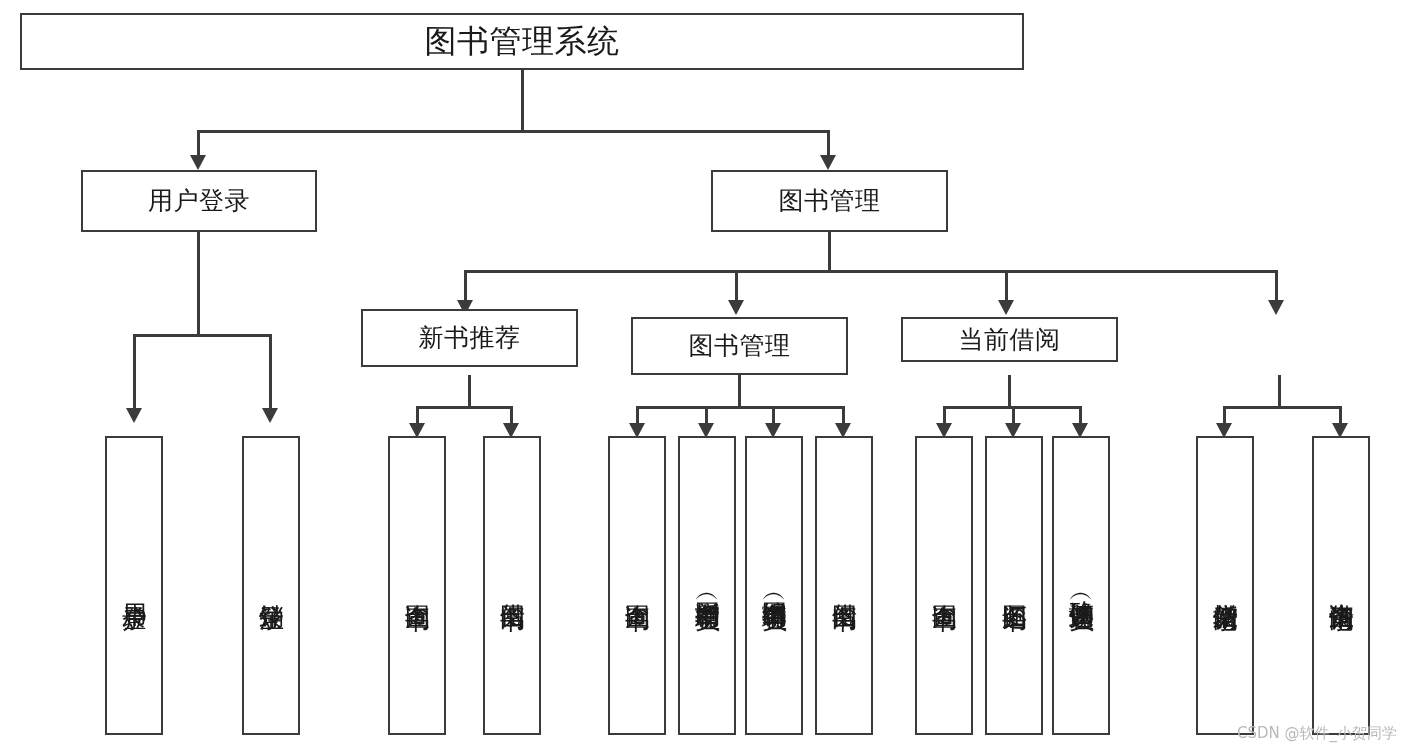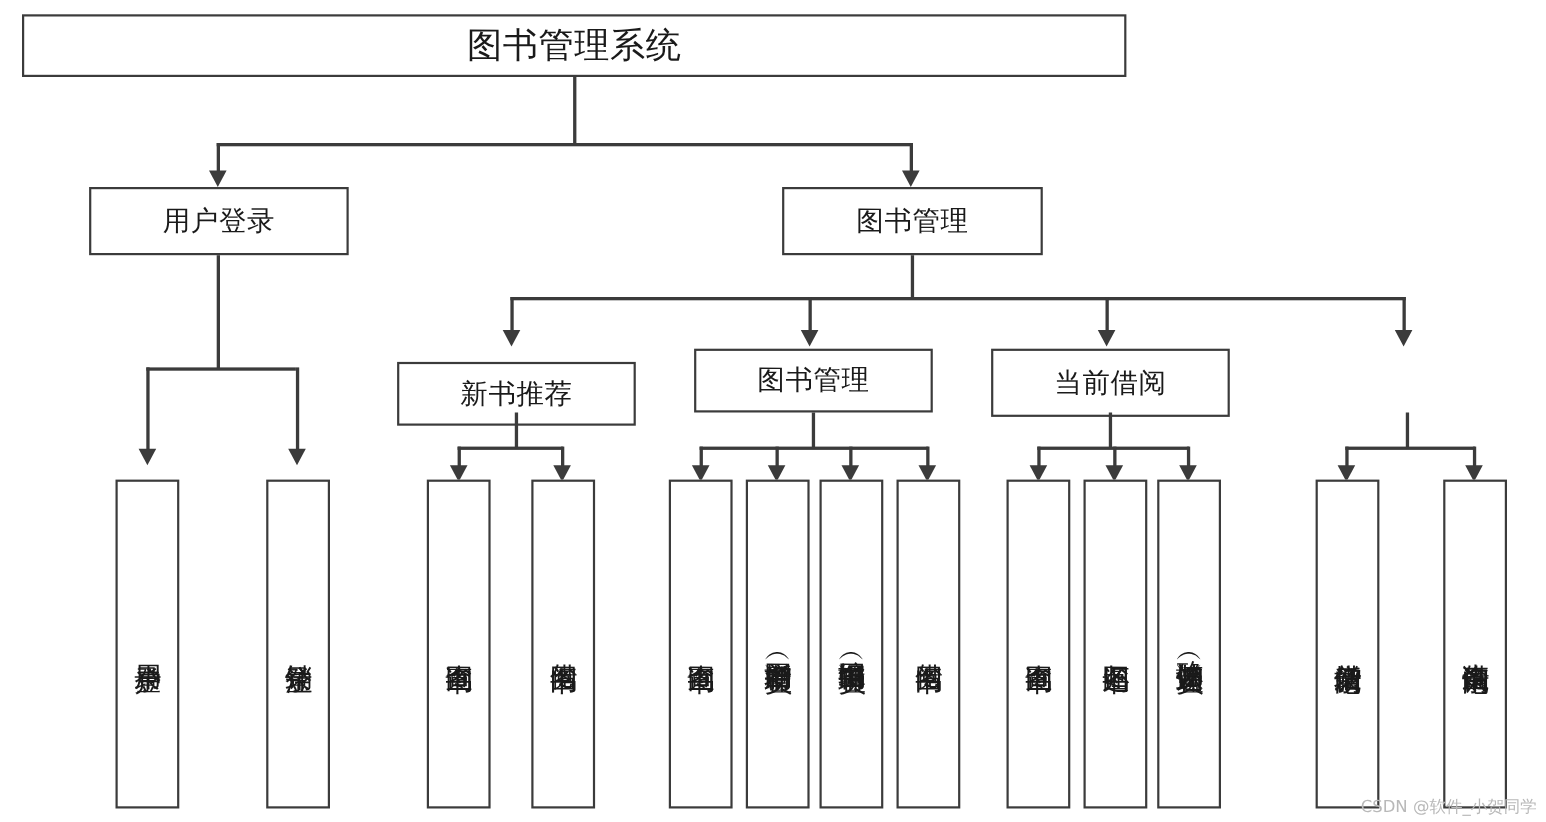--- a/index.html
+++ b/index.html
@@ -114,27 +114,27 @@
 
   <div class="conn-v" style="left:735px; top:270px; width:3px; height:32px;"></div>
   <div class="arrow" style="left:728px; top:300px;"></div>
 
   <div class="conn-v" style="left:1005px; top:270px; width:3px; height:32px;"></div>
   <div class="arrow" style="left:998px; top:300px;"></div>
 
   <div class="conn-v" style="left:1275px; top:270px; width:3px; height:32px;"></div>
   <div class="arrow" style="left:1268px; top:300px;"></div>
 
-  <div class="node horiz" style="left:361px; top:329px; width:217px; height:58px;">
+  <div class="node horiz" style="left:361px; top:309px; width:217px; height:58px;">
     <span>新书推荐</span>
   </div>
   <div class="node horiz" style="left:631px; top:317px; width:217px; height:58px;">
     <span>图书管理</span>
   </div>
-  <div class="node horiz" style="left:901px; top:317px; width:217px; height:62px;">
+  <div class="node horiz" style="left:901px; top:317px; width:217px; height:45px;">
     <span>当前借阅</span>
   </div>
 
   <div class="conn-v" style="left:468px; top:375px; width:3px; height:33px;"></div>
   <div class="conn-h" style="left:416px; top:406px; width:96px; height:3px;"></div>
   <div class="conn-v" style="left:416px; top:406px; width:3px; height:22px;"></div>
   <div class="arrow" style="left:409px; top:423px;"></div>
   <div class="conn-v" style="left:510px; top:406px; width:3px; height:22px;"></div>
   <div class="arrow" style="left:503px; top:423px;"></div>
 

